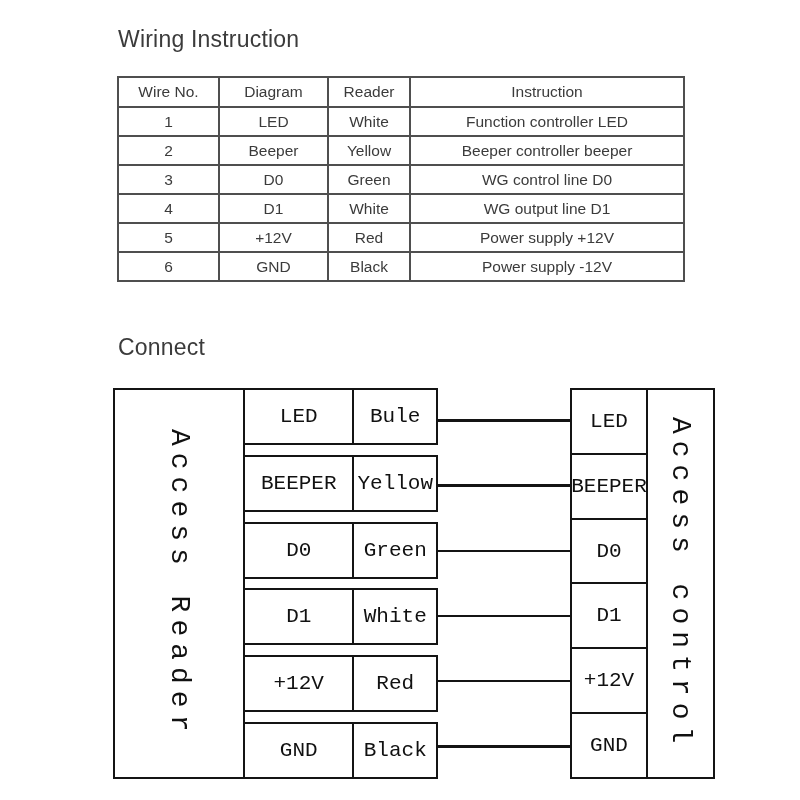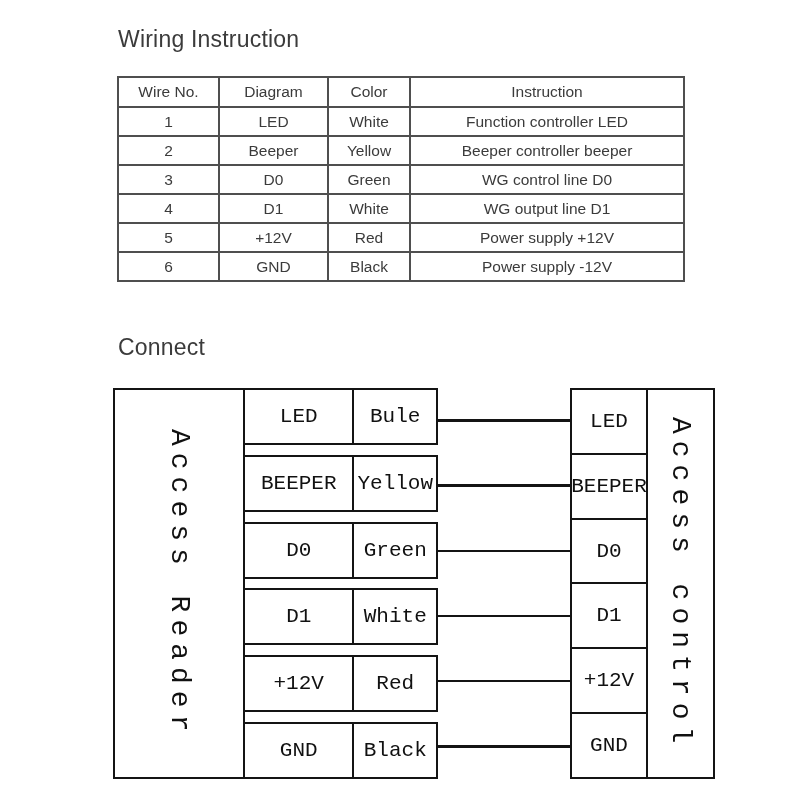--- a/index.html
+++ b/index.html
@@ -149,21 +149,21 @@
     <colgroup>
       <col style="width:101px">
       <col style="width:109px">
       <col style="width:82px">
       <col style="width:274px">
     </colgroup>
     <thead>
       <tr>
         <th>Wire No.</th>
         <th>Diagram</th>
-        <th>Color</th>
+        <th>Reader</th>
         <th>Instruction</th>
       </tr>
     </thead>
     <tbody>
       <tr>
         <td>1</td>
         <td>LED</td>
         <td>White</td>
         <td>Function controller LED</td>
       </tr>

